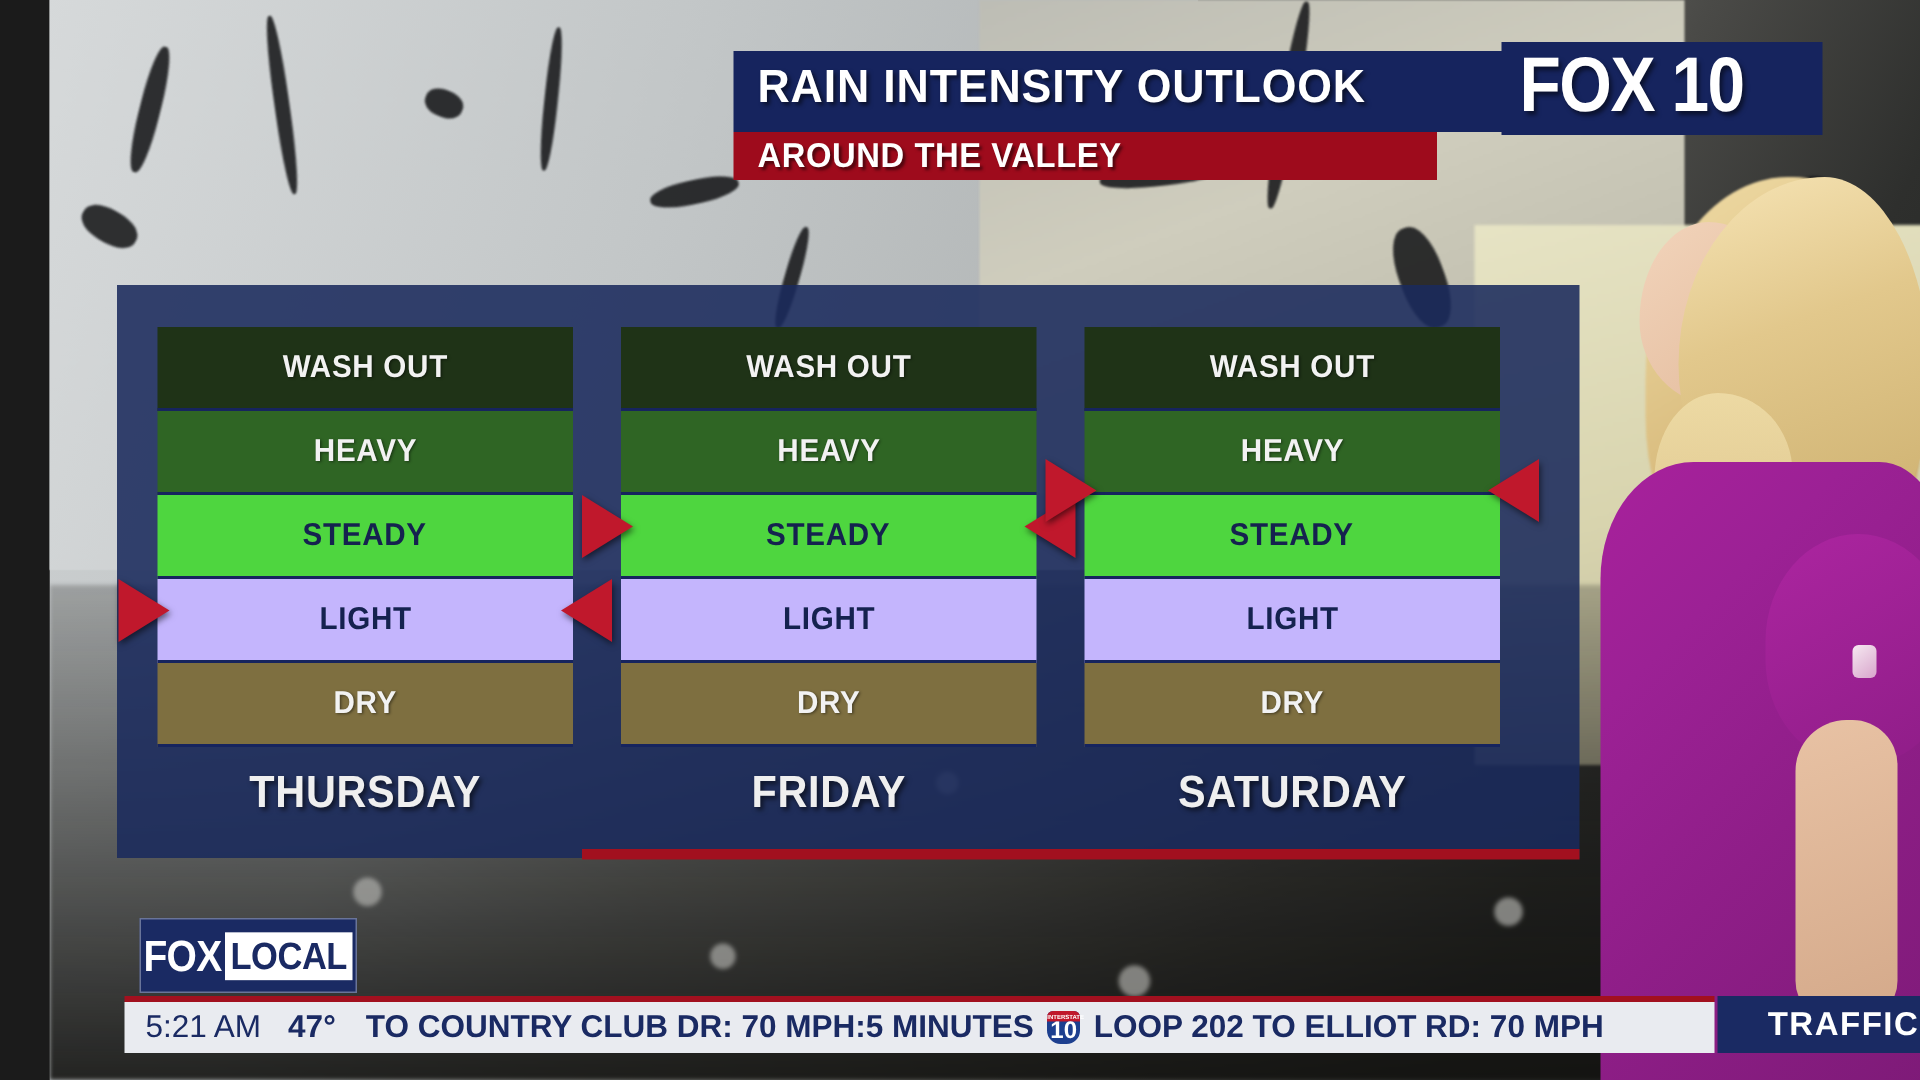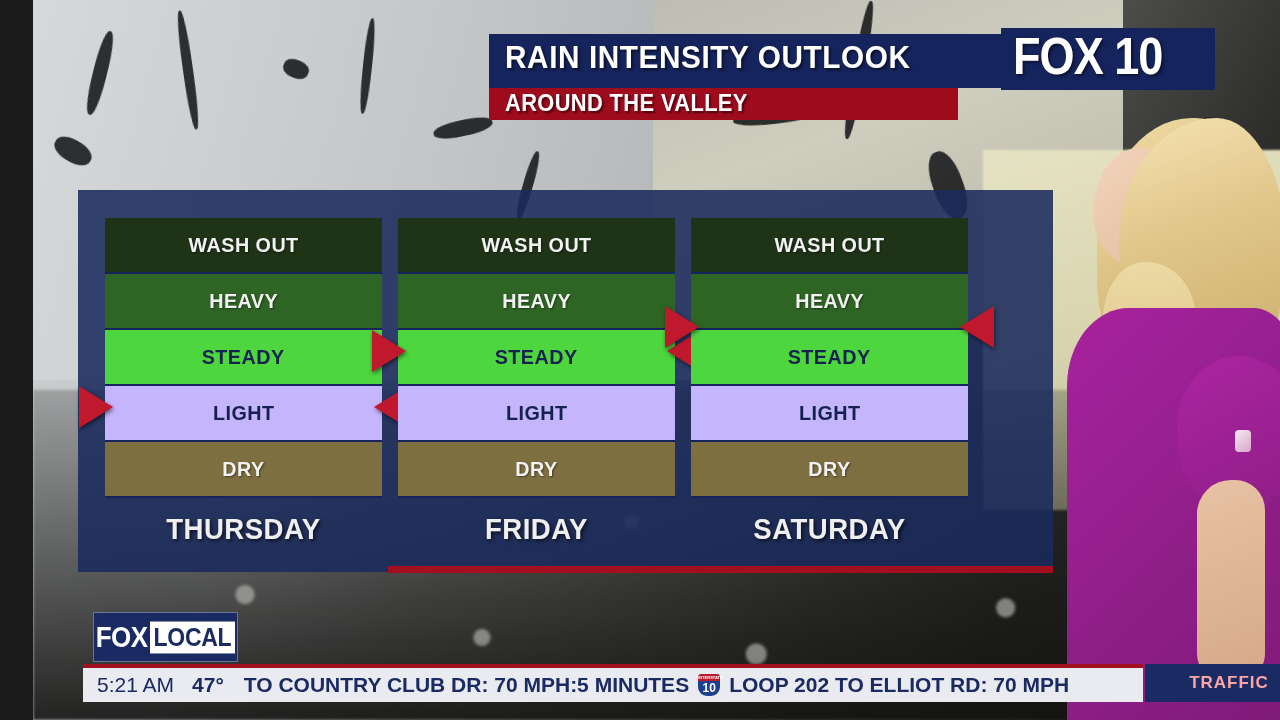--- a/index.html
+++ b/index.html
@@ -155,21 +155,21 @@
     position:absolute; left:45px; top:190px; width:975px; height:382px;
     background:rgba(26,42,92,.88);
   }
   .panel-red{
     position:absolute; left:355px; top:566px; width:665px; height:7px;
     background:#a2101f;
   }
 
   .cols{
     position:absolute; left:72px; top:218px; width:925px; height:330px;
-    display:flex; gap:16px;
+    display:flex; gap:32px;
   }
   .col{ width:277px; position:relative; }
 
   .band{
     height:56px; position:relative;
     display:flex; align-items:center; justify-content:center;
     border-bottom:2px solid #16245e;
   }
   .band:last-of-type{ border-bottom:none; }
   .band span{
@@ -257,28 +257,28 @@
     position:absolute; inset:0; background:#1d3f8f;
     border-radius:4px 4px 9px 9px;
   }
   .shield .sh-top{
     position:absolute; left:0; right:0; top:0; height:7px;
     background:#c0182c; border-radius:4px 4px 0 0;
     font-size:4px; color:#fff; text-align:center; line-height:7px; font-weight:bold;
   }
   .shield .sh-num{
     position:absolute; left:0; right:0; top:6px; color:#fff;
-    font-size:12px; font-weight:bold; text-align:center; line-height:16px;
+    font-size:16px; font-weight:bold; text-align:center; line-height:16px;
   }
   .traffic-tab{
     position:absolute; left:1112px; top:664px; width:168px; height:38px;
     background:#1a2a63; display:flex; align-items:center; justify-content:center;
   }
   .traffic-tab span{
-    color:#fca5a5; font-size:17px; font-weight:bold; letter-spacing:1px;
+    color:#ffffff; font-size:22px; font-weight:bold; letter-spacing:1px;
   }
 </style>
 </head>
 <body>
 
 <div id="stage">
 
   <div class="bg-base"></div>
   <div class="bg-slab"></div>
   <div class="bg-slab2"></div>

